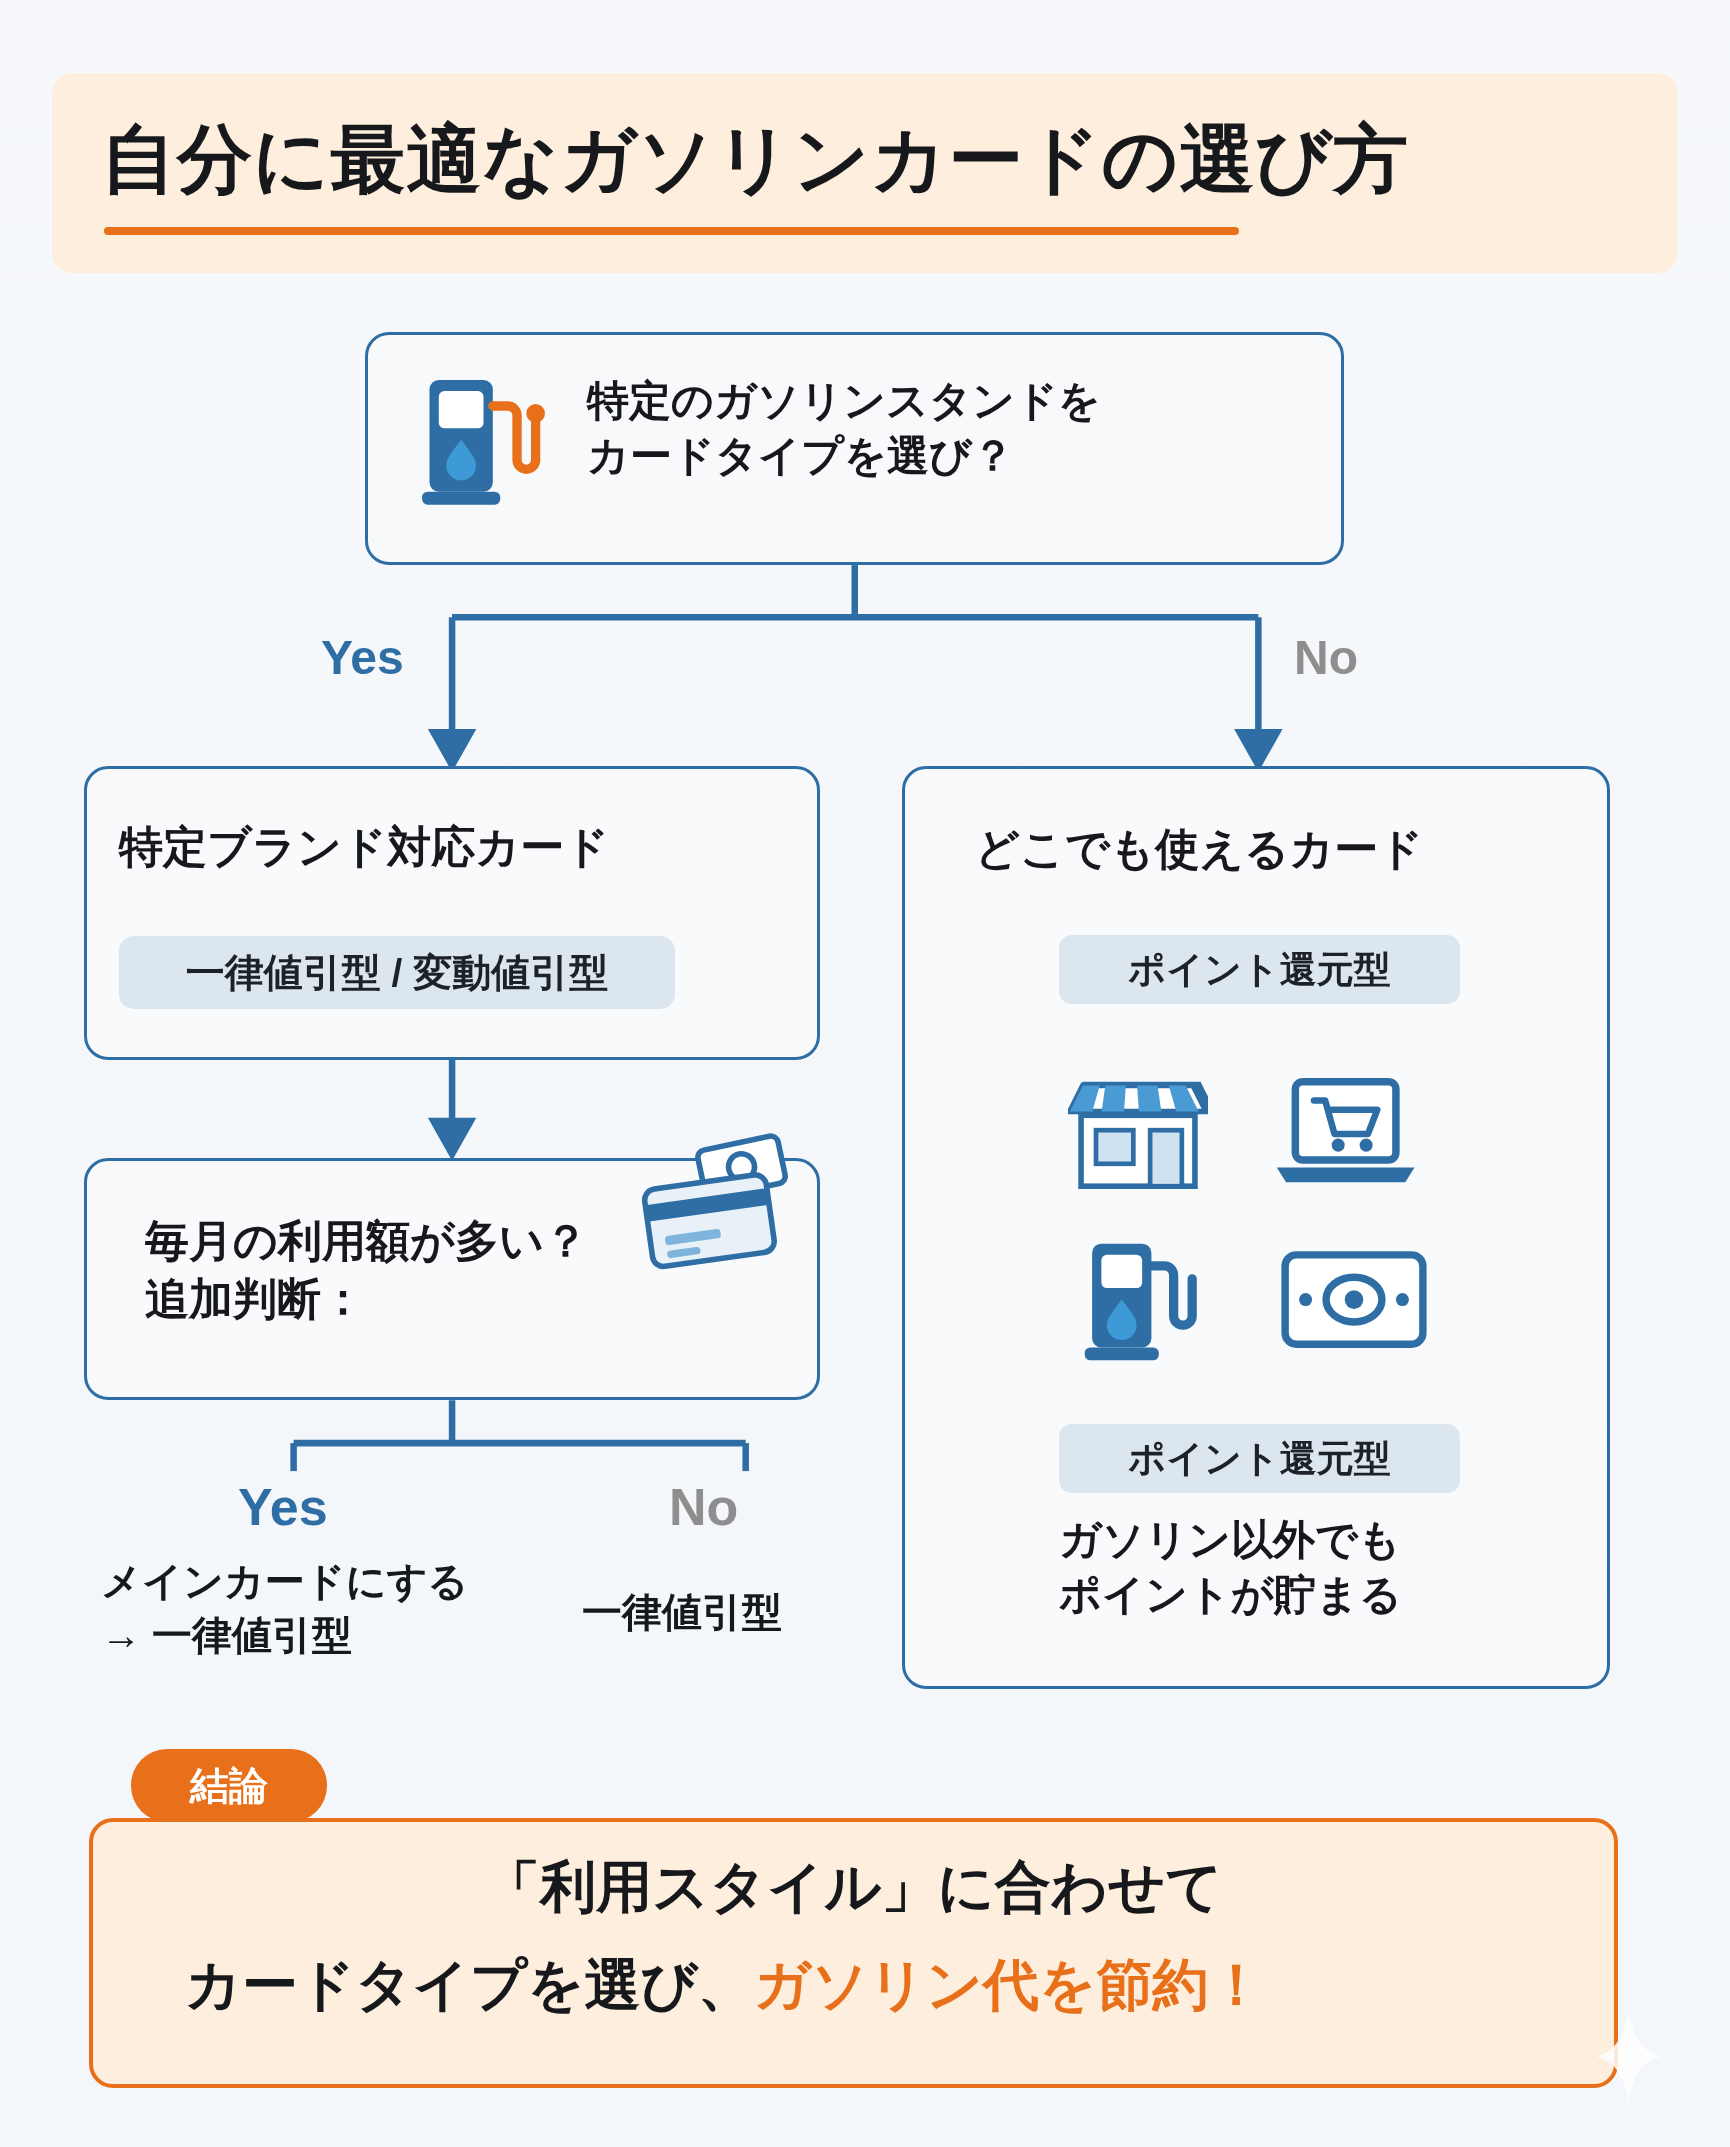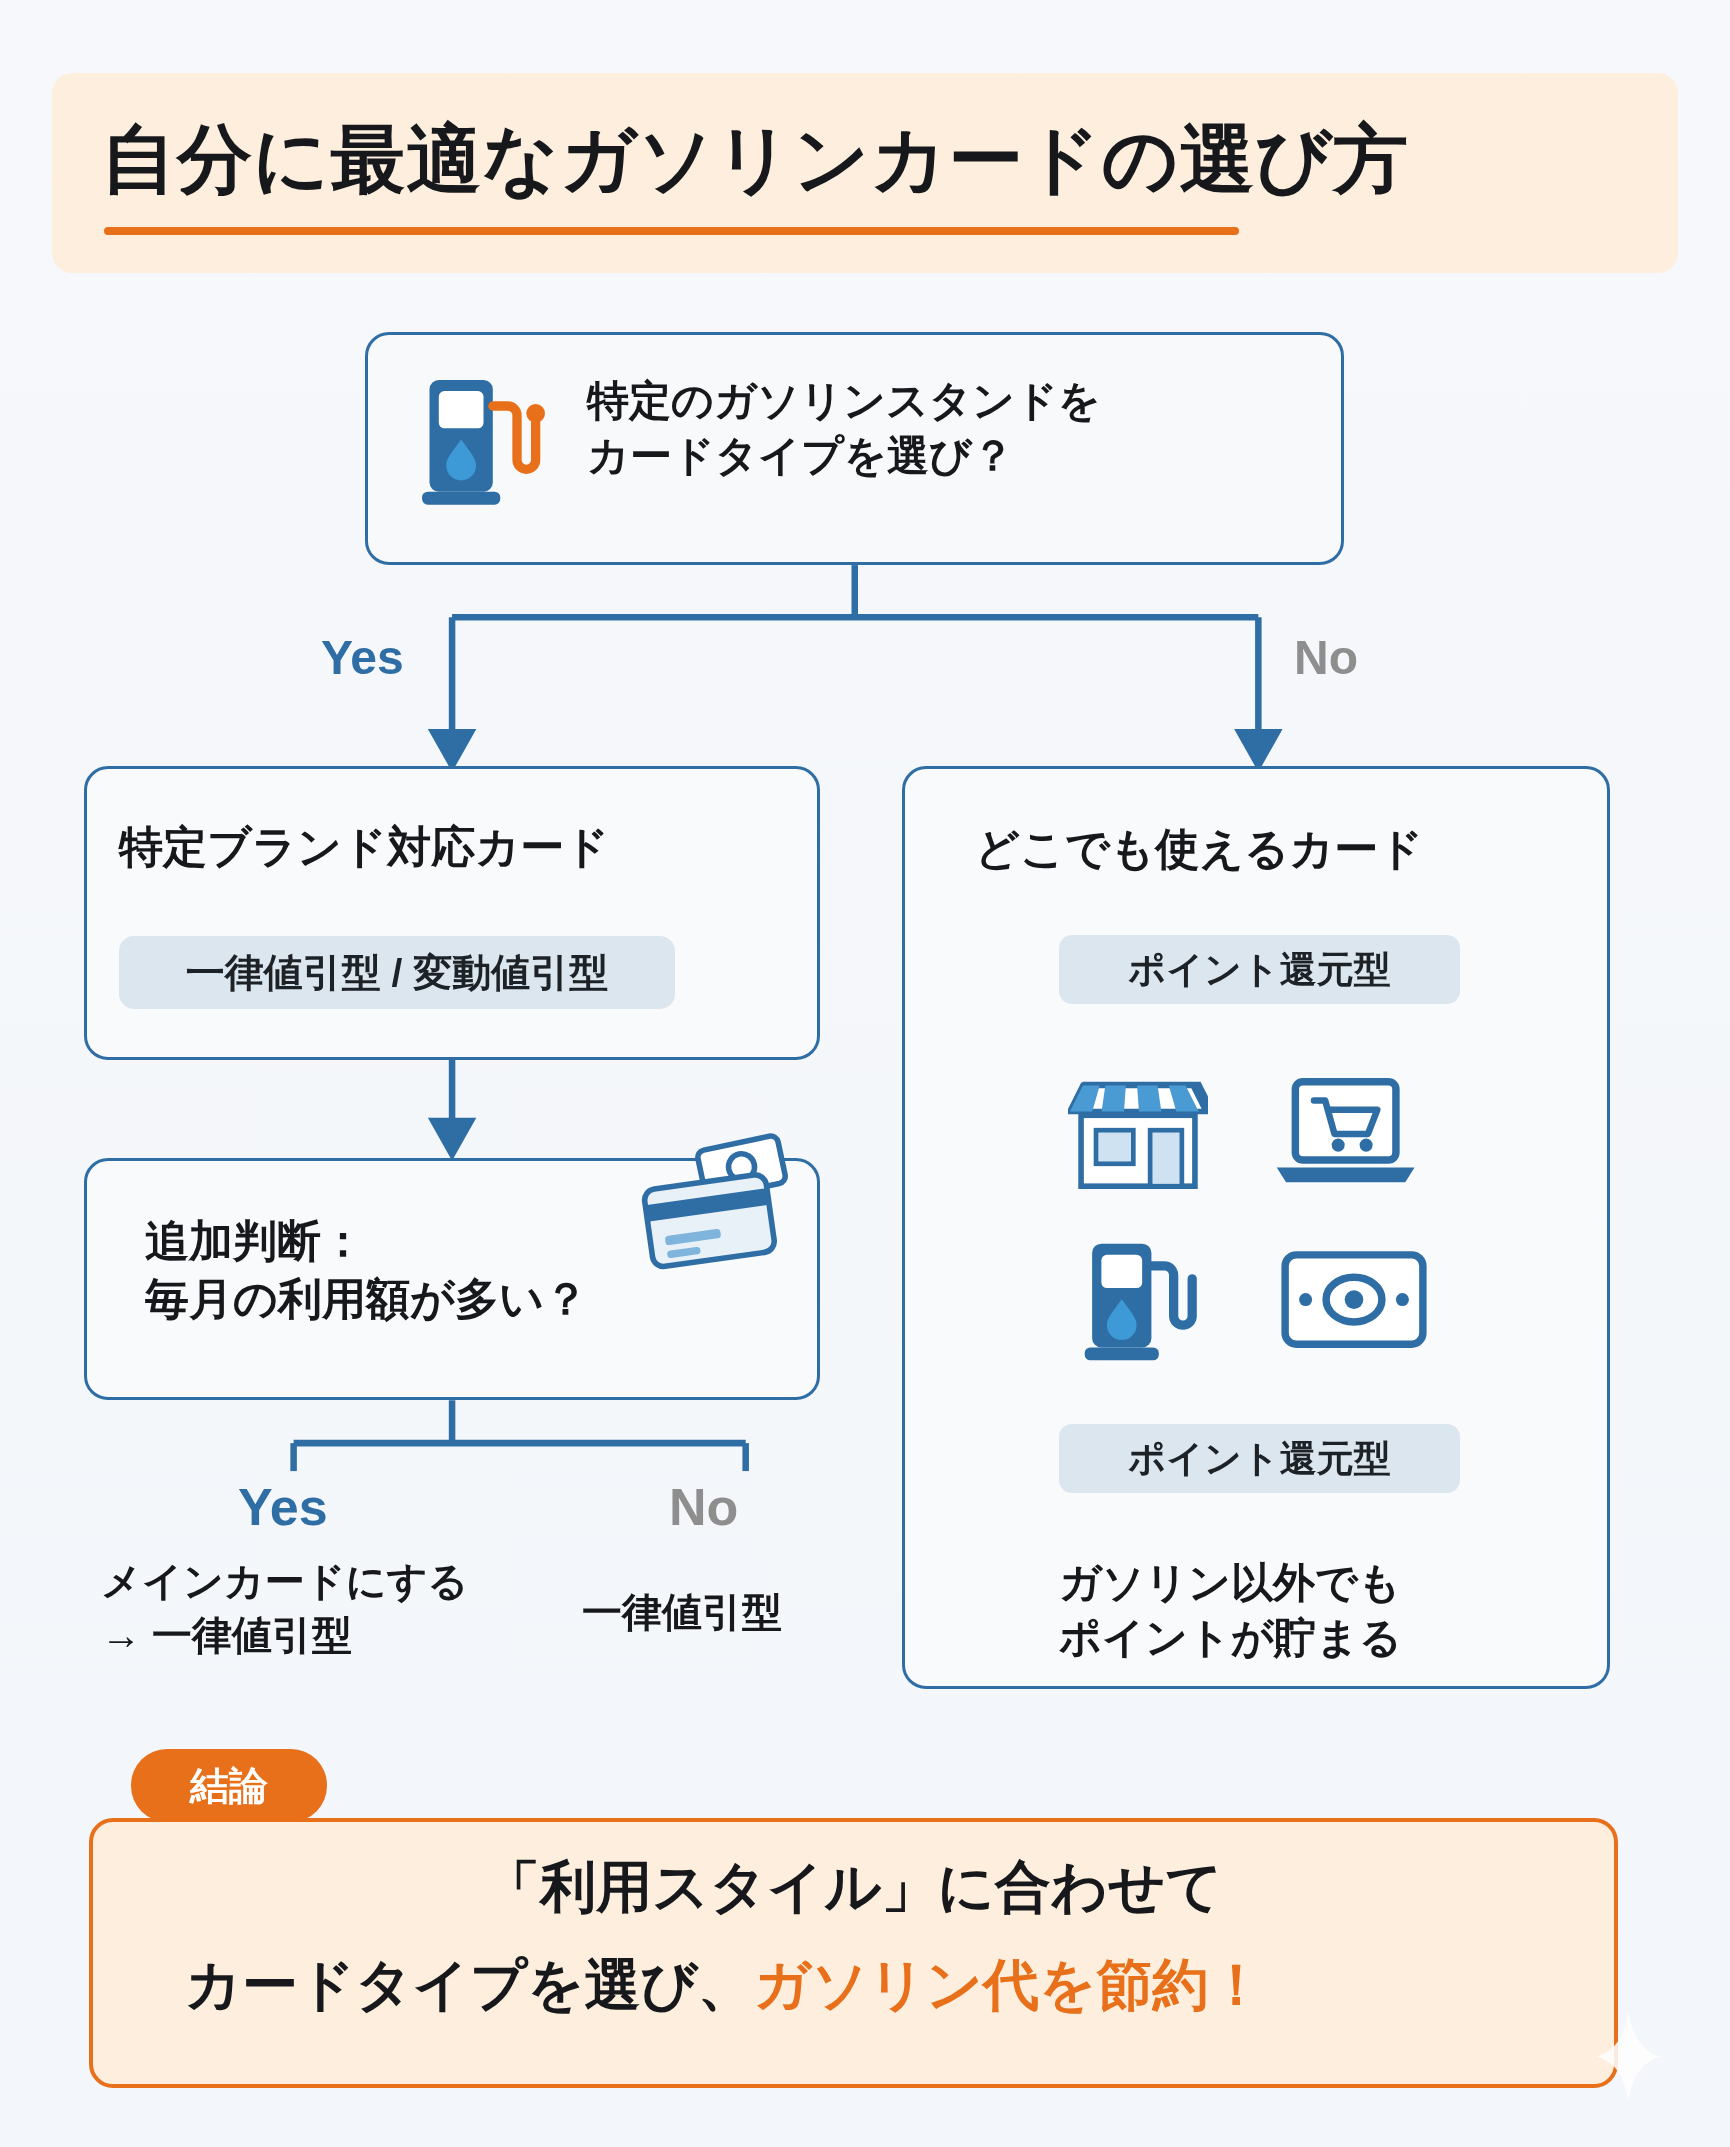--- a/index.html
+++ b/index.html
@@ -95,21 +95,21 @@
 
   
   #left2-box { left: 84px; top: 1158px; width: 736px; height: 242px; }
   #left2-text { left: 145px; top: 1212px; width: 615px; font-size: 44px; }
 
   
   #right-box { left: 902px; top: 766px; width: 708px; height: 923px; }
   #right-title { left: 975px; top: 820px; width: 606px; font-size: 44px; }
   #right-chip1 { left: 1059px; top: 935px; width: 401px; height: 69px; font-size: 37px; }
   #right-chip2 { left: 1059px; top: 1424px; width: 401px; height: 69px; font-size: 37px; }
-  #right-note { left: 1059px; top: 1555px; width: 522px; font-size: 42px; line-height: 1.32; }
+  #right-note { left: 1059px; top: 1512px; width: 522px; font-size: 42px; line-height: 1.32; }
 
   
   .branch-label {
     position: absolute;
     font-weight: bold;
     font-size: 48px;
   }
   .yes { color: #2f6ea5; }
   .no { color: #8e8e8e; }
   #yes1 { left: 321px; top: 630px; }
@@ -241,22 +241,22 @@
       <circle cx="66" cy="21" r="7" fill="none" stroke="#2f6ea5" stroke-width="3"></circle>
     </g>
     <g transform="rotate(-8 45 48)">
       <rect x="12" y="26" width="66" height="42" rx="6" fill="#e8f1f8" stroke="#2f6ea5" stroke-width="3"></rect>
       <rect x="12" y="34" width="66" height="9" fill="#2f6ea5"></rect>
       <rect x="20" y="52" width="30" height="5" rx="2" fill="#7fb4dc"></rect>
       <rect x="20" y="60" width="18" height="4" rx="2" fill="#7fb4dc"></rect>
     </g>
   </svg>
   <div class="node-text" id="left2-text">
+    <div>毎月の利用額が多い？</div>
     <div>追加判断：</div>
-    <div>毎月の利用額が多い？</div>
   </div>
 
   <div class="branch-label yes" id="yes2">Yes</div>
   <div class="branch-label no" id="no2">No</div>
 
   <div class="leaf-text" id="leaf-yes">
     <div>メインカードにする</div>
     <div>→ 一律値引型</div>
   </div>
   <div class="leaf-text" id="leaf-no">一律値引型</div>

